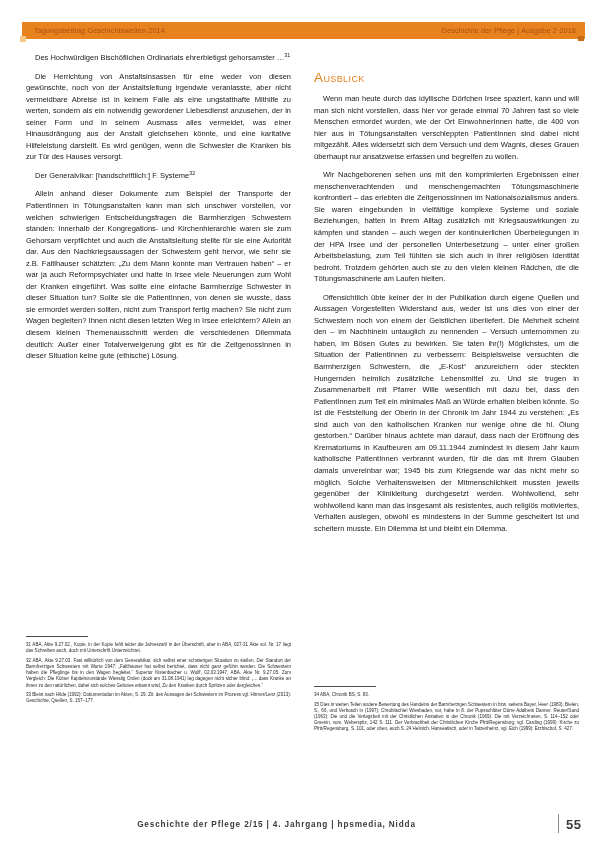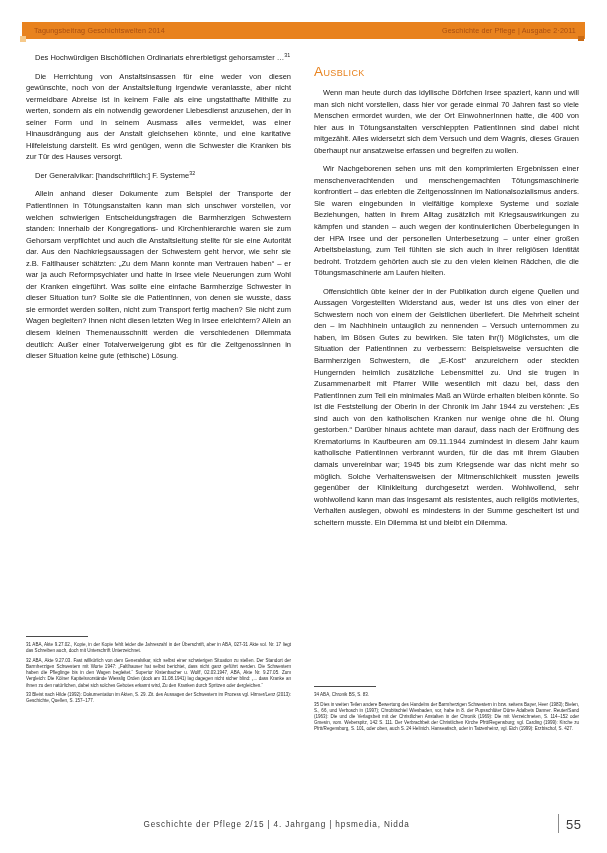--- a/index.html
+++ b/index.html
@@ -61,21 +61,21 @@
     width: 265px;
   }
   #col-left  { left: 26px; }
   #col-right { left: 314px; }
 
   .section-title {
     color: #E8821E;
     font-size: 13.5px;
     font-variant: small-caps;
     letter-spacing: .4px;
-    margin: 12px 0 8px 0;
+    margin: 18px 0 8px 0;
     font-weight: normal;
     font-family: "Liberation Sans", sans-serif;
   }
 
   p.body {
     margin: 0 0 7px 0;
     font-size: 7.5px;
     line-height: 11.55px;
     text-align: justify;
     text-indent: 9px;
@@ -117,20 +117,21 @@
 
   
   #footer {
     position: absolute;
     left: 0;
     top: 812px;
     width: 541px;
     height: 24px;
     display: flex;
     align-items: center;
+    font-weight: bold;
   }
   #footer-text {
     position: absolute;
     left: 0;
     width: 553px;
     text-align: center;
     font-size: 8.2px;
     letter-spacing: .85px;
     color: #3a3a3a;
   }
@@ -148,21 +149,21 @@
     font-size: 13px;
     letter-spacing: .5px;
     color: #3a3a3a;
   }
 </style>
 </head>
 <body>
 
 <div id="header-bar">
   <span class="hdr-text">Tagungsbeitrag Geschichtswelten 2014</span>
-  <span class="hdr-text">Geschichte der Pflege | Ausgabe 2·2011</span>
+  <span class="hdr-text">Geschichte der Pflege | Ausgabe 2·2018</span>
 </div>
 <div id="header-accent-left"></div>
 <div id="header-accent-right"></div>
 
 <div class="column" id="col-left">
   <p class="body"><span>Des Hochwürdigen Bischöflichen Ordinariats ehrerbietigst gehorsamster …</span><sup class="fn">31</sup></p>
   <p class="body">Die Herrichtung von Anstaltsinsassen für eine weder von diesen gewünschte, noch von der Anstaltsleitung irgendwie veranlasste, aber nicht vermeidbare Abreise ist in keinem Falle als eine ungstatthafte Mithilfe zu werten, sondern als ein notwendig gewordener Liebesdienst anzusehen, der in seiner Form und in seinem Ausmass alles vermeidet, was einer Hinausdrängung aus der Anstalt gleichsehen könnte, und eine karitative Hilfeleistung darstellt. Es wird genügen, wenn die Schwester die Kranken bis zur Tür des Hauses versorgt.</p>
   <p class="body"><span>Der Generalvikar: [handschriftlich:] F. Systeme</span><sup class="fn">32</sup></p>
   <p class="body">Allein anhand dieser Dokumente zum Beispiel der Transporte der PatientInnen in Tötungsanstalten kann man sich unschwer vorstellen, vor welchen schwierigen Entscheidungsfragen die Barmherzigen Schwestern standen: Innerhalb der Kongregations- und Kirchenhierarchie waren sie zum Gehorsam verpflichtet und auch die Anstaltsleitung stellte für sie eine Autorität dar. Aus den Nachkriegsaussagen der Schwestern geht hervor, wie sehr sie z.B. Faltlhauser schätzten: „Zu dem Mann konnte man Vertrauen haben“ – er war ja auch Reformpsychiater und hatte in Irsee viele Neuerungen zum Wohl der Kranken eingeführt. Was sollte eine einfache Barmherzige Schwester in dieser Situation tun? Sollte sie die PatientInnen, von denen sie wusste, dass sie ermordet werden sollten, nicht zum Transport fertig machen? Sie nicht zum Wagen begleiten? Ihnen nicht diesen letzten Weg in Irsee erleichtern? Allein an diesem kleinen Themenausschnitt werden die verschiedenen Dilemmata deutlich: Außer einer Totalverweigerung gibt es für die ZeitgenossInnen in dieser Situation keine gute (ethische) Lösung.</p>
 </div>

